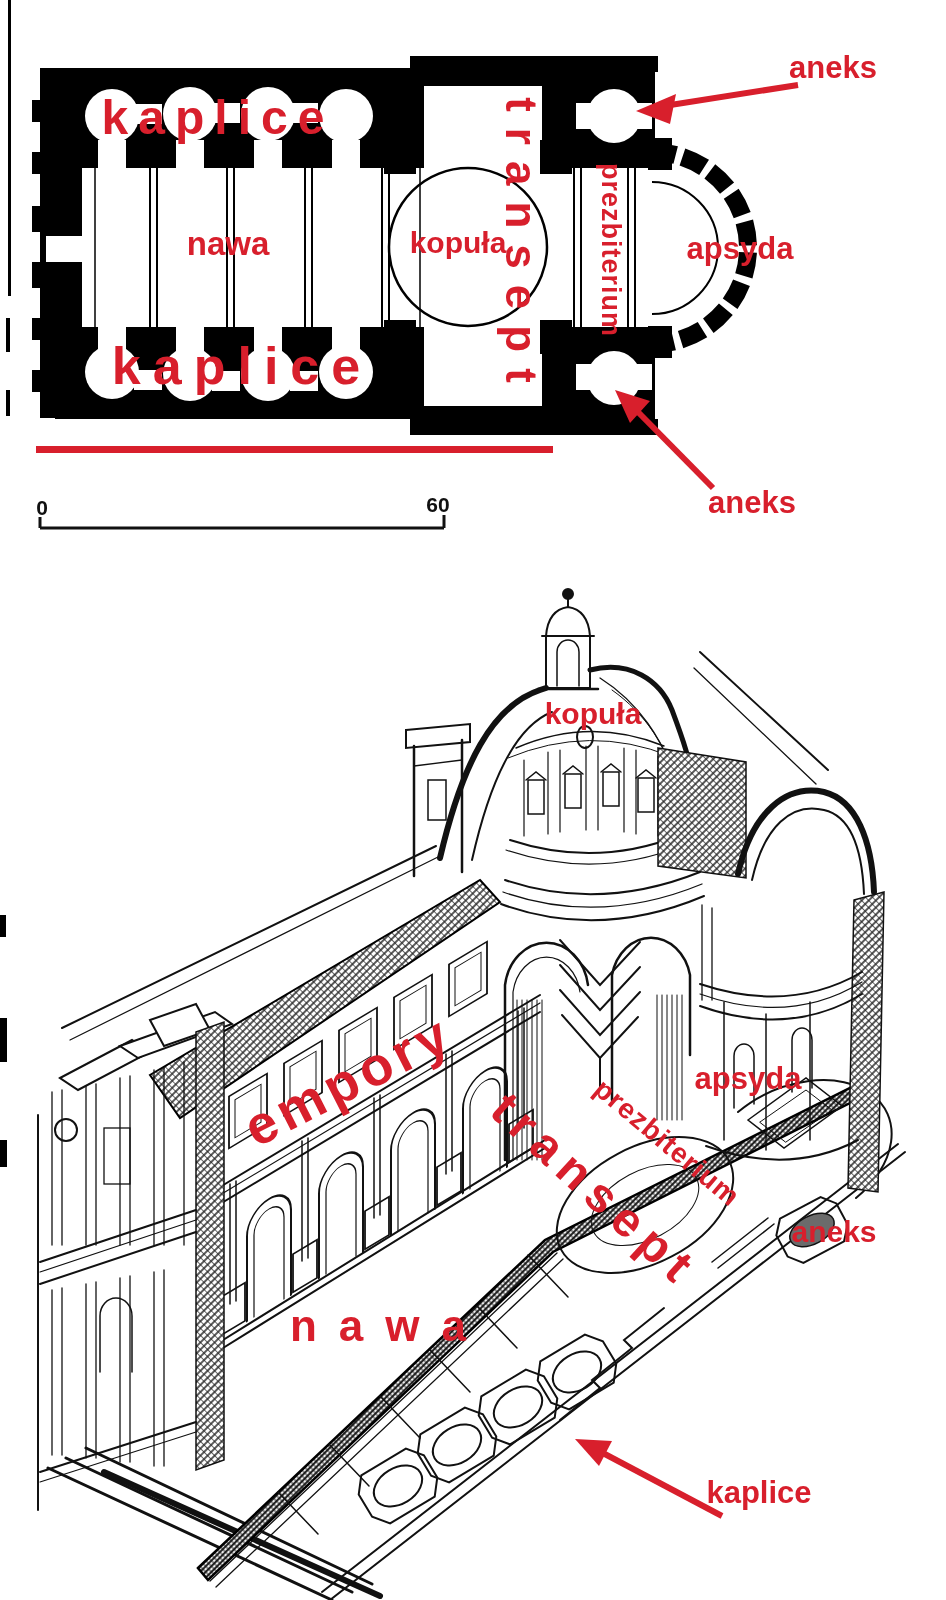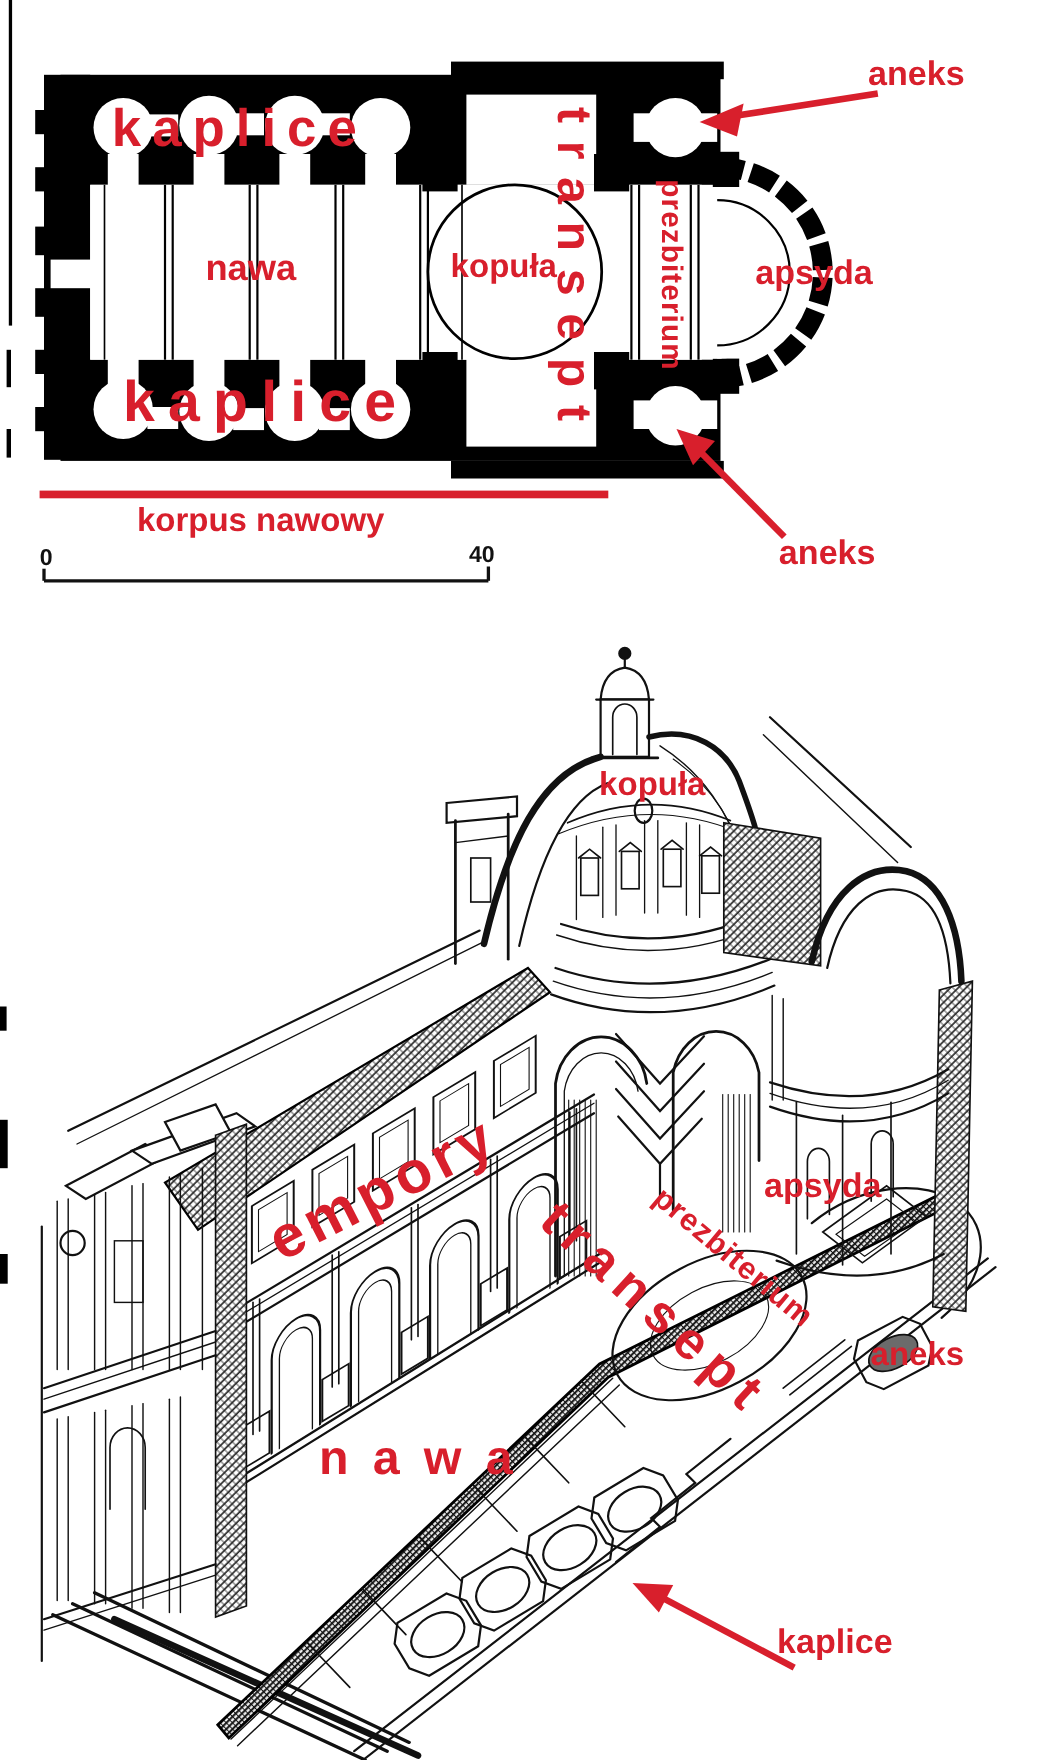--- a/index.html
+++ b/index.html
@@ -450,23 +450,22 @@
 
 <div class="lbl" style="left:218px;top:118px;font-size:48px;letter-spacing:10px;">kaplice</div>
 <div class="lbl" style="left:228px;top:243px;font-size:33px;">nawa</div>
 <div class="lbl" style="left:458px;top:243px;font-size:30px;">kopuła</div>
 <div class="lbl r90" style="left:521px;top:248px;font-size:44px;letter-spacing:16px;">transept</div>
 <div class="lbl r90" style="left:610px;top:250px;font-size:27px;letter-spacing:1px;">prezbiterium</div>
 <div class="lbl" style="left:740px;top:248px;font-size:31px;">apsyda</div>
 <div class="lbl" style="left:833px;top:67px;font-size:31px;">aneks</div>
 <div class="lbl" style="left:242px;top:366px;font-size:52px;letter-spacing:12px;">kaplice</div>
 <div class="lbl" style="left:752px;top:502px;font-size:31px;">aneks</div>
-<div class="lbl" style="left:237px;top:474px;font-size:30px;">korpus nawowy</div>
 <div class="scaleNum" style="left:42px;top:507px;font-size:21px;">0</div>
-<div class="scaleNum" style="left:438px;top:504px;font-size:21px;">40</div>
+<div class="scaleNum" style="left:438px;top:504px;font-size:21px;">60</div>
 
 <div class="lbl" style="left:593px;top:714px;font-size:30px;">kopuła</div>
 <div class="lbl" style="left:348px;top:1080px;font-size:54px;letter-spacing:5px;transform:translate(-50%,-50%) rotate(-27deg);">empory</div>
 <div class="lbl" style="left:595px;top:1190px;font-size:48px;letter-spacing:9px;transform:translate(-50%,-50%) rotate(42.5deg);">transept</div>
 <div class="lbl" style="left:667px;top:1143px;font-size:28px;letter-spacing:1px;transform:translate(-50%,-50%) rotate(40deg);">prezbiterium</div>
 <div class="lbl" style="left:748px;top:1078px;font-size:31px;">apsyda</div>
 <div class="lbl" style="left:834px;top:1232px;font-size:30px;">aneks</div>
 <div class="lbl" style="left:389px;top:1326px;font-size:44px;letter-spacing:22px;">nawa</div>
 <div class="lbl" style="left:759px;top:1492px;font-size:31px;">kaplice</div>
 

